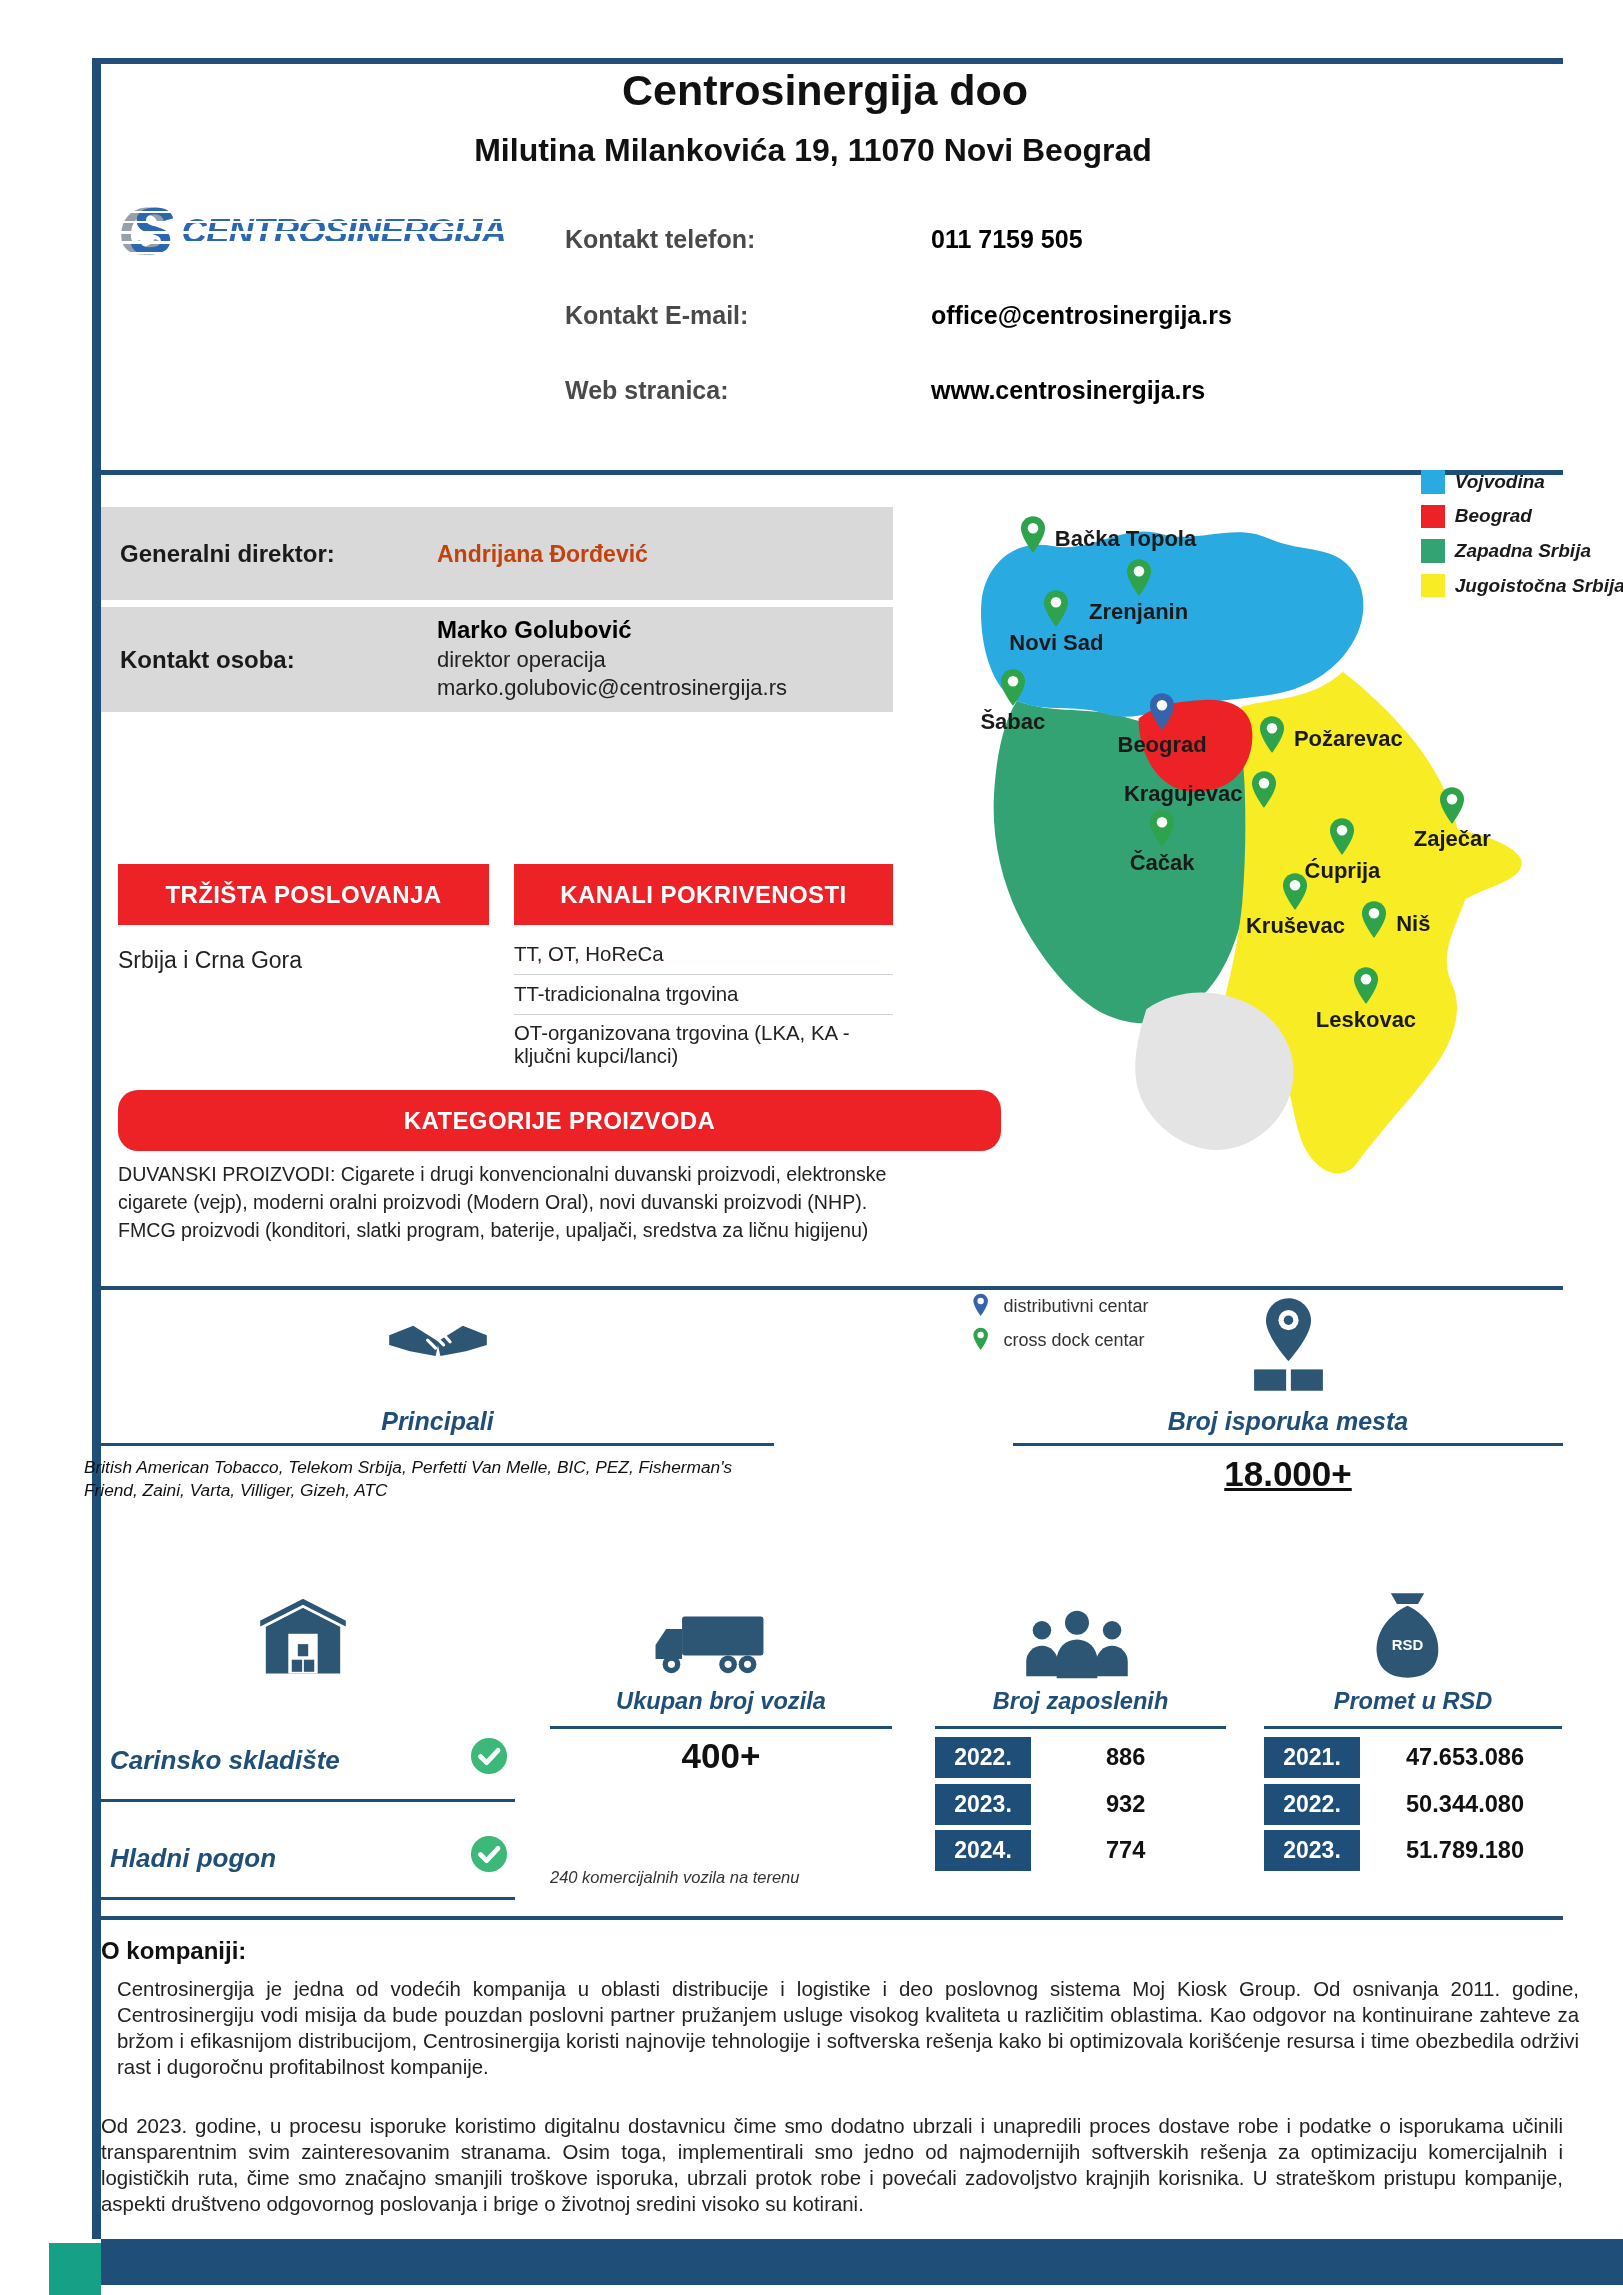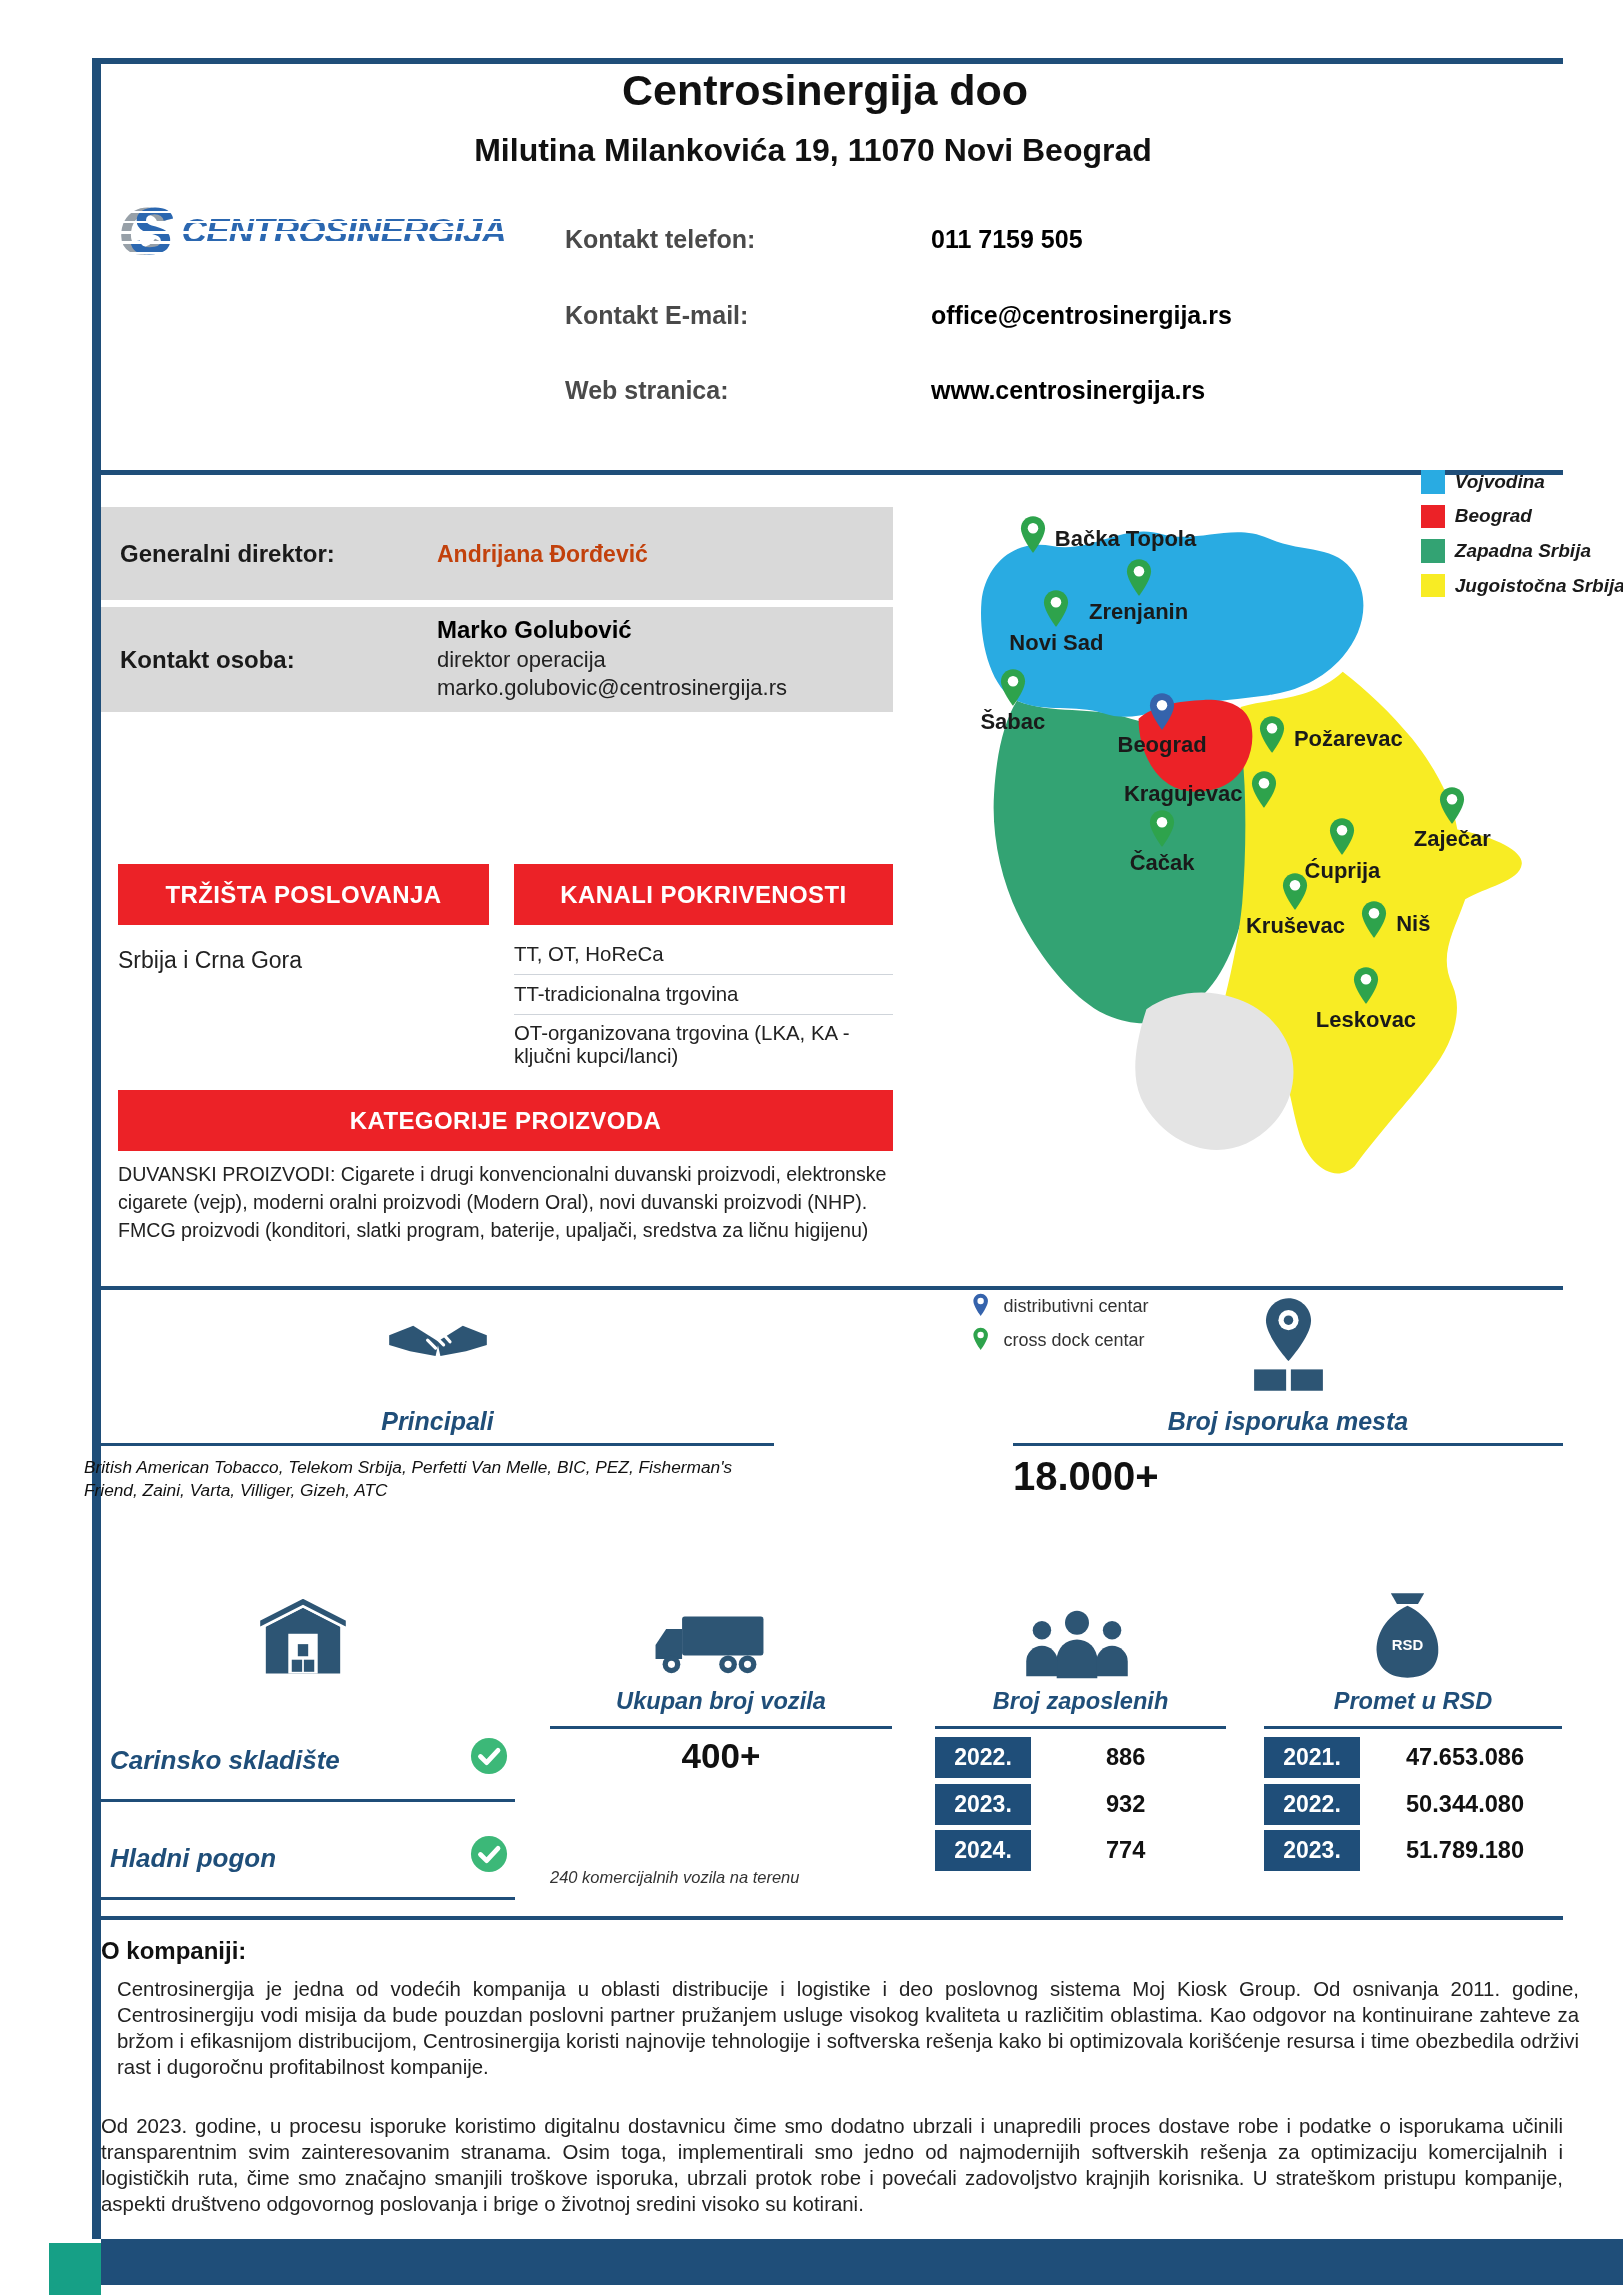--- a/index.html
+++ b/index.html
@@ -48,21 +48,21 @@
               font-size:23px; font-weight:bold; color:#c2410c; }
   .gb-value-block { position:absolute; left:336px; top:9.4px; }
   .gb-name { font-size:24px; font-weight:bold; color:#000; }
   .gb-role, .gb-mail { font-size:22px; color:#222; margin-top:2.4px; }
 
   
   .banner { position:absolute; background:#EC2227; color:#fff; font-weight:bold; font-size:24px;
             display:flex; align-items:center; justify-content:center; letter-spacing:0.4px; }
   .banner-markets    { left:118px; top:864px; width:371px; height:61px; }
   .banner-channels   { left:514px; top:864px; width:379px; height:61px; }
-  .banner-categories { left:118px; top:1090px; width:775px; height:61px; }
+  .banner-categories { left:118px; top:1090px; width:883px; height:61px;border-radius:20px; }
 
   .markets-value { position:absolute; left:118px; top:947px; font-size:23px; color:#222; }
   .channels-list { position:absolute; left:514px; top:935px; width:379px; }
   .channel-item  { font-size:20.4px; color:#222; padding:7.9px 0; }
   .channel-item:nth-child(1), .channel-item:nth-child(2) { border-bottom:1.6px solid #cfd4da; }
   .categories-text { position:absolute; left:118px; top:1161px; width:781px;
                      font-size:19.6px; line-height:1.42; color:#222; }
 
   
   .map-wrap { position:absolute; left:903px; top:495px; width:691px; height:785px; }
@@ -97,22 +97,22 @@
   .l-principali { left:101px;  top:1443px; width:673px; }
   .l-delivery   { left:1013px; top:1443px; width:550px; }
   .l-fleet      { left:550px;  top:1726px; width:342px; }
   .l-emp        { left:935px; top:1726px; width:291px; }
   .l-rev        { left:1264px; top:1726px; width:298px; }
   .l-customs    { left:101px;  top:1799px; width:414px; }
   .l-cold       { left:101px;  top:1897px; width:414px; }
 
   .principals-text { position:absolute; left:84px; top:1456px; width:683px;
                      font-size:17.3px; font-style:italic; color:#111; line-height:1.35; }
-  .delivery-value  { position:absolute; left:1013px; top:1454px; width:550px; 
-                     font-size:40px; font-weight:bold; color:#111; }
+  .delivery-value  { position:absolute; left:1013px; top:1454px; width:550px; text-align:center;
+                     font-size:35px; font-weight:bold; color:#111;text-decoration:underline; }
 
   .facility-label { position:absolute; left:110px; font-size:26px; font-style:italic;
                     font-weight:bold; color:#1F4E79; }
   .f-customs { top:1745px; } .f-cold { top:1843px; }
   .check { position:absolute; left:470px; width:38px; height:38px; }
   .check-customs { top:1737px; } .check-cold { top:1835px; }
 
   .fleet-value { position:absolute; left:550px; top:1736px; width:342px; text-align:center;
                  font-size:35px; font-weight:bold; color:#111; }
   .fleet-note  { position:absolute; left:550px; width:349px; font-size:16.5px; font-style:italic;

